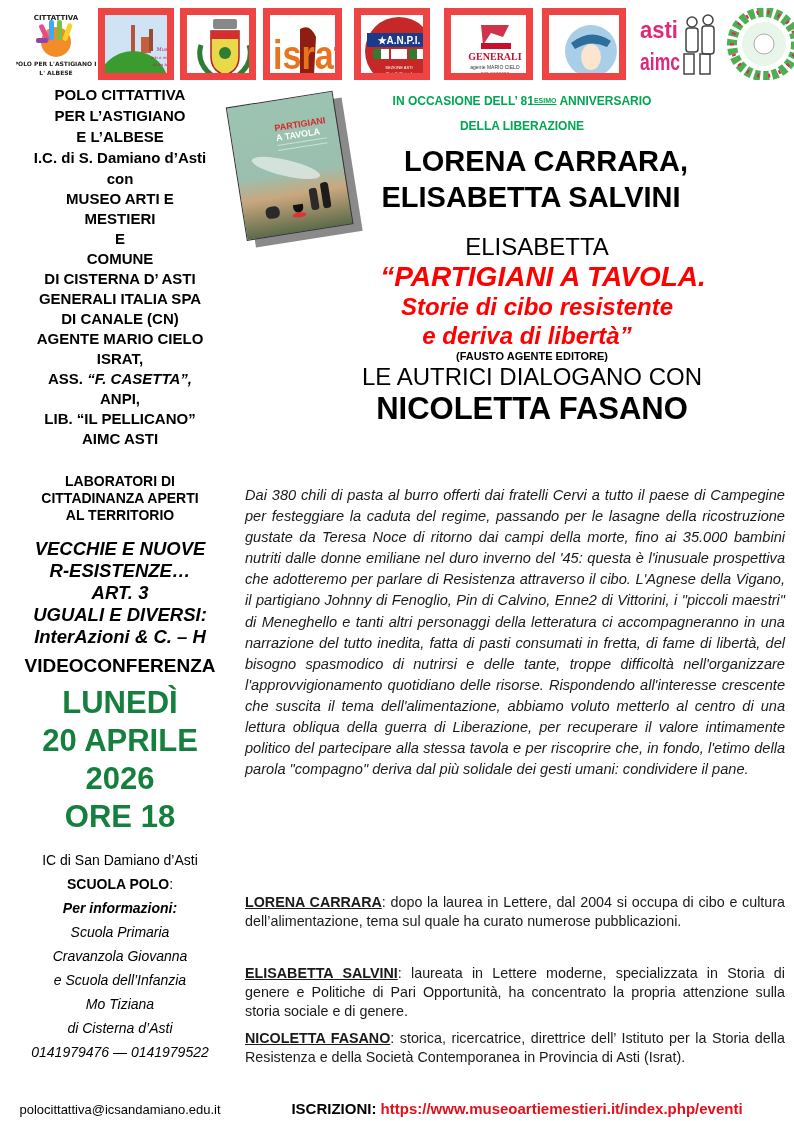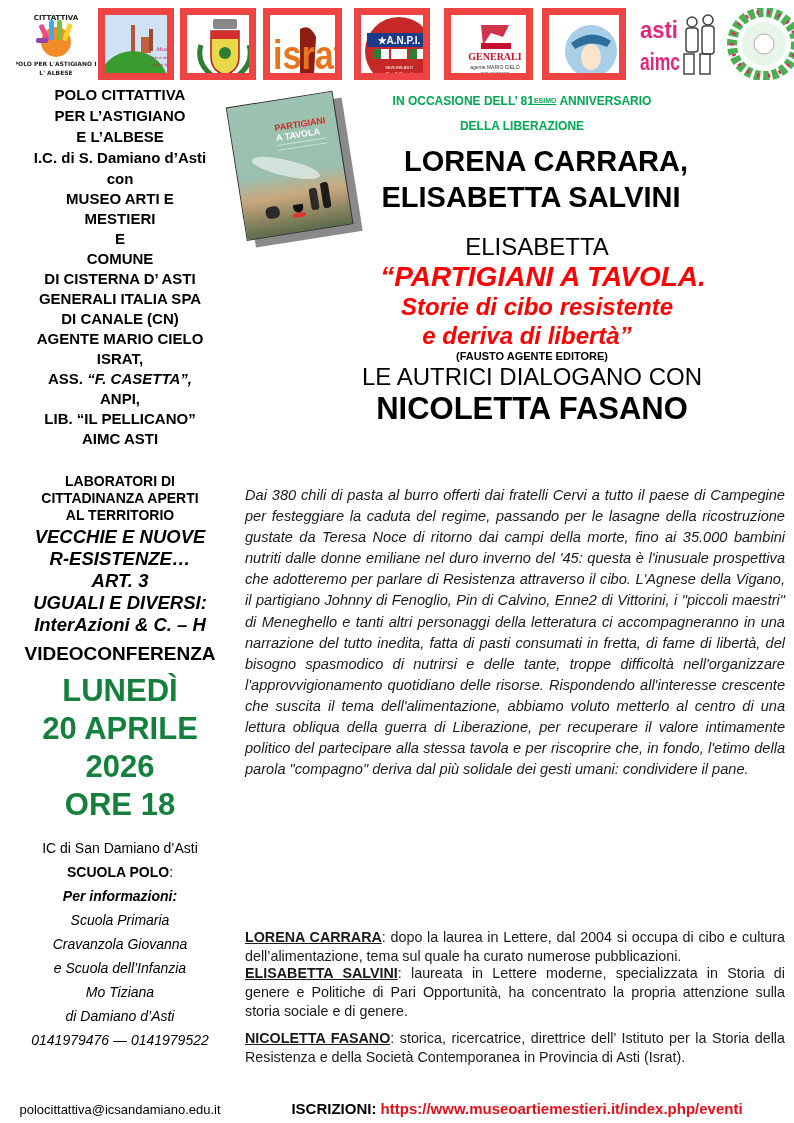--- a/index.html
+++ b/index.html
@@ -8,21 +8,21 @@
 
   
   .logos { position: absolute; top: 4px; left: 12px; width: 794px; height: 78px; }
   .logo { position: absolute; top: 4px; height: 72px; overflow: hidden; }
   .logo.boxed { border: 7px solid #ef4444; }
 
   
   .left { position: absolute; left: 0; top: 84px; width: 240px; text-align: center; }
   .org { font-weight: bold; font-size: 15px; line-height: 21px; }
   .lab { font-weight: bold; font-size: 14px; line-height: 17px; margin-top: 24px; }
-  .project { font-weight: bold; font-style: italic; font-size: 18.5px; line-height: 22px; margin-top: 2px; }
+  .project { font-weight: bold; font-style: italic; font-size: 18.5px; line-height: 22px; margin-top: 14px; }
   .video { font-weight: bold; font-size: 19px; line-height: 24px; margin-top: 6px; }
   .date { color: #15803d; font-weight: bold; font-size: 31px; line-height: 38px; margin-top: 6px; }
   .school { font-size: 14px; line-height: 24px; margin-top: 12px; }
   .school .b { font-weight: bold; }
   .school .bi { font-weight: bold; font-style: italic; }
   .school .i { font-style: italic; }
   .email { font-size: 13px; line-height: 16px; position: absolute; left: 0; top: 1102px; width: 240px; text-align: center; }
 
   
   .book-wrap { position: absolute; left: 236px; top: 98px; width: 112px; height: 140px; transform: rotate(-9deg); }
@@ -235,21 +235,21 @@
   </div>
 
   <div class="school">
     <div>IC di San Damiano d’Asti</div>
     <div><span class="b">SCUOLA POLO</span><span>:</span></div>
     <div class="bi">Per informazioni:</div>
     <div class="i">Scuola Primaria</div>
     <div class="i">Cravanzola Giovanna</div>
     <div class="i">e Scuola dell’Infanzia</div>
     <div class="i">Mo Tiziana</div>
-    <div class="i">di Damiano d’Asti</div>
+    <div class="i">di Cisterna d’Asti</div>
     <div class="i">0141979476 — 0141979522</div>
   </div>
 </div>
 <div class="email">polocittattiva@icsandamiano.edu.it</div>
 
 <div class="center" style="top:94px;">
   <div class="green" style="padding-left:10px;"><span>IN OCCASIONE DELL’ 81</span><sup>ESIMO</sup><span> ANNIVERSARIO</span></div>
   <div class="green" style="margin-top:10px;padding-left:10px;">DELLA LIBERAZIONE</div>
 </div>
 
@@ -263,21 +263,21 @@
   <div class="title-red" style="padding-left:52px">“PARTIGIANI A TAVOLA.</div>
   <div class="subtitle-red" style="padding-left:40px">Storie di cibo resistente</div>
   <div class="subtitle-red" style="padding-left:20px">e deriva di libertà”</div>
   <div class="publisher" style="padding-left:30px">(FAUSTO AGENTE EDITORE)</div>
   <div class="dialog" style="padding-left:30px">LE AUTRICI DIALOGANO CON</div>
   <div class="guest" style="padding-left:30px">NICOLETTA FASANO</div>
 </div>
 
 <p class="body abstract">Dai 380 chili di pasta al burro offerti dai fratelli Cervi a tutto il paese di Campegine per festeggiare la caduta del regime, passando per le lasagne della ricostruzione gustate da Teresa Noce di ritorno dai campi della morte, fino ai 35.000 bambini nutriti dalle donne emiliane nel duro inverno del '45: questa è l'inusuale prospettiva che adotteremo per parlare di Resistenza attraverso il cibo. L'Agnese della Vigano, il partigiano Johnny di Fenoglio, Pin di Calvino, Enne2 di Vittorini, i "piccoli maestri" di Meneghello e tanti altri personaggi della letteratura ci accompagneranno in una narrazione del tutto inedita, fatta di pasti consumati in fretta, di fame di libertà, del bisogno spasmodico di nutrirsi e delle tante, troppe difficoltà nell'organizzare l'approvvigionamento quotidiano delle risorse. Rispondendo all'interesse crescente che suscita il tema dell'alimentazione, abbiamo voluto metterlo al centro di una lettura obliqua della guerra di Liberazione, per recuperare il valore intimamente politico del partecipare alla stessa tavola e per riscoprire che, in fondo, l'etimo della parola "compagno" deriva dal più solidale dei gesti umani: condividere il pane.</p>
 
-<p class="body bio" style="top:893px;margin-top:35px;"><span class="name">LORENA CARRARA</span><span>:</span><span> dopo la laurea in Lettere, dal 2004 si occupa di cibo e cultura dell’alimentazione, tema sul quale ha curato numerose pubblicazioni.</span></p>
+<p class="body bio" style="top:893px;"><span class="name">LORENA CARRARA</span><span>:</span><span> dopo la laurea in Lettere, dal 2004 si occupa di cibo e cultura dell’alimentazione, tema sul quale ha curato numerose pubblicazioni.</span></p>
 
 <p class="body bio" style="top:964px;"><span class="name">ELISABETTA SALVINI</span><span>:</span><span> laureata in Lettere moderne, specializzata in Storia di genere e Politiche di Pari Opportunità, ha concentrato la propria attenzione sulla storia sociale e di genere.</span></p>
 
 <p class="body bio" style="top:1029px;"><span class="name">NICOLETTA FASANO</span><span>:</span><span> storica, ricercatrice, direttrice dell’ Istituto per la Storia della Resistenza e della Società Contemporanea in Provincia di Asti (Israt).</span></p>
 
 <div class="signup">
   <span>ISCRIZIONI: </span><span class="link">https://www.museoartiemestieri.it/index.php/eventi</span>
 </div>
 
 </body></html>

